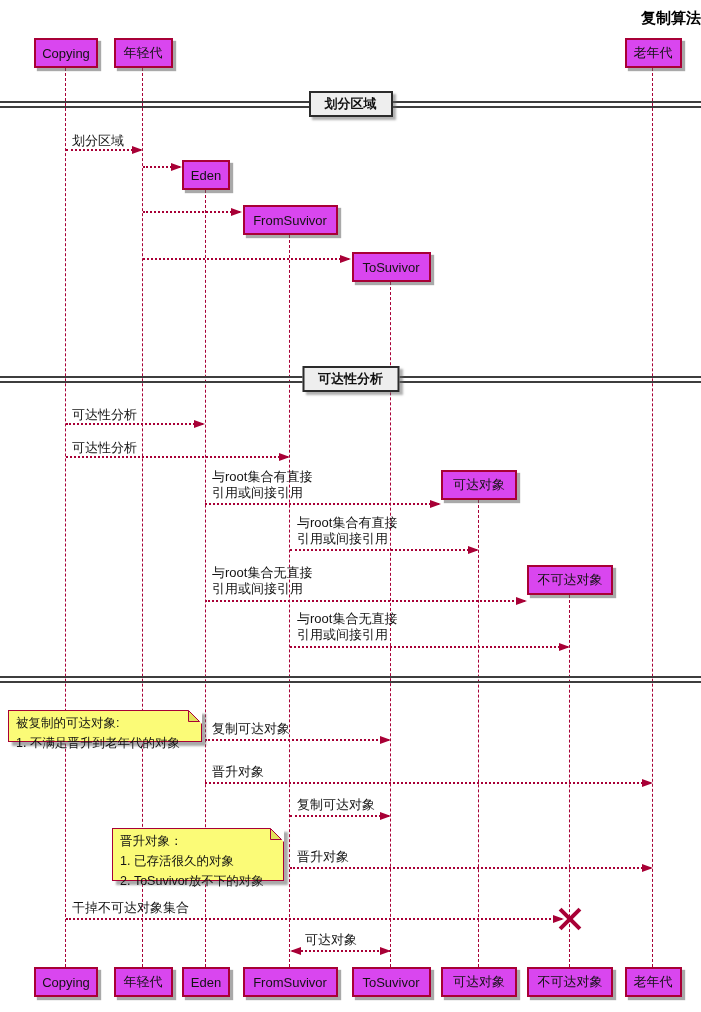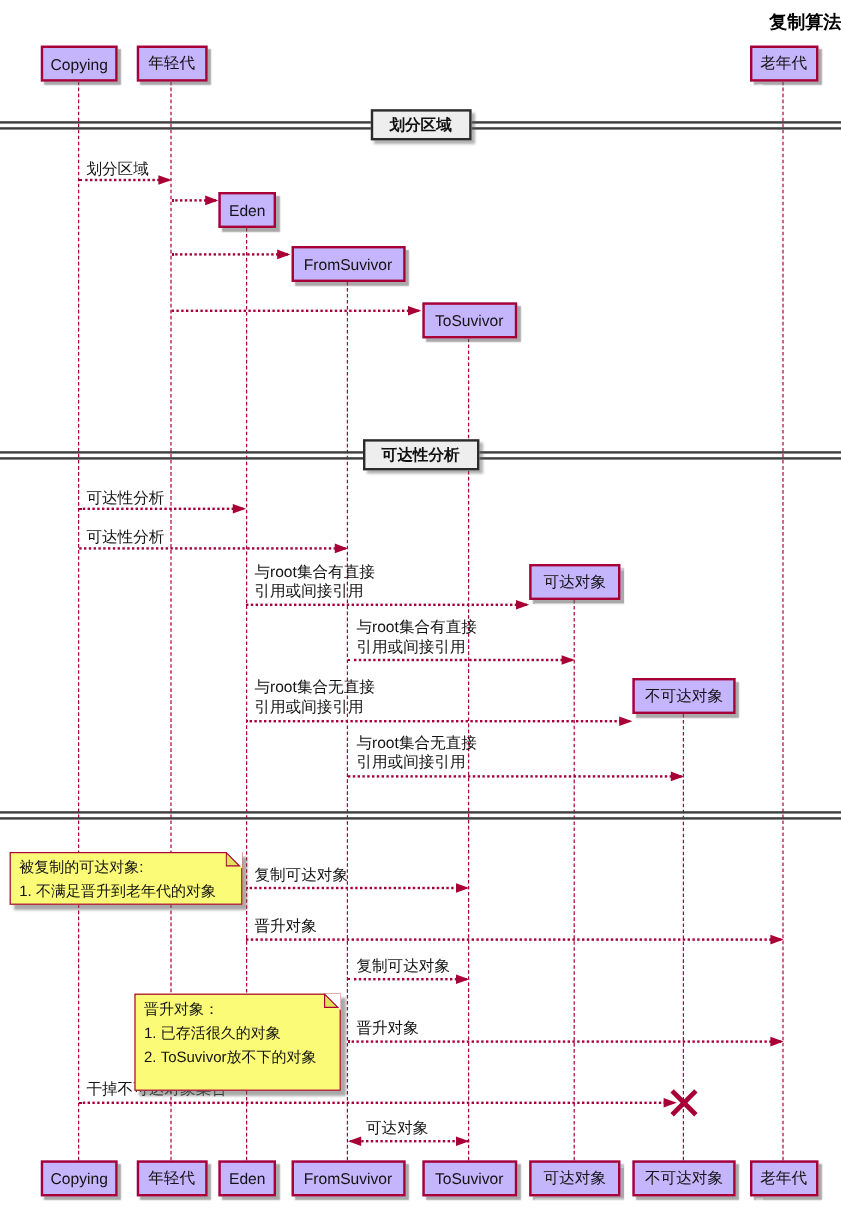--- a/index.html
+++ b/index.html
@@ -3,21 +3,21 @@
 <meta charset="utf-8">
 <style>
   html,body{margin:0;padding:0;background:#ffffff;}
   #stage{
     position:relative;width:701px;height:1012px;background:#ffffff;overflow:hidden;
     font-family:"Liberation Sans","DejaVu Sans",sans-serif;color:#111;
   }
   .title{position:absolute;top:9px;left:0;width:100%;text-align:right;
          font-size:15px;font-weight:bold;color:#000;}
   .lifeline{position:absolute;width:0;border-left:1px dashed #A80036;z-index:1;}
-  .pbox{position:absolute;height:30px;background:#c4b5fd;border:2px solid #A80036;
+  .pbox{position:absolute;height:30px;background:#d946ef;border:2px solid #A80036;
         box-shadow:3px 3px 1px rgba(99,99,99,.55);box-sizing:border-box;z-index:4;
         display:flex;align-items:center;justify-content:center;
         font-size:13px;color:#131313;white-space:pre;}
   .divline{position:absolute;left:0;width:701px;height:3px;z-index:2;
            border-top:2px solid #3e3e3e;border-bottom:2px solid #3e3e3e;}
   .divbox{position:absolute;left:50%;transform:translateX(-50%);height:26px;z-index:4;
           background:#EEEEEE;border:2px solid #2b2b2b;box-shadow:3px 3px 2px rgba(99,99,99,.5);
           box-sizing:border-box;padding:0 14px;font-size:13px;font-weight:bold;
           display:flex;align-items:center;white-space:pre;}
   .msgline{position:absolute;height:0;border-top:2px dotted #A80036;z-index:3;}
@@ -115,26 +115,26 @@
     <div class="msgline" style="left: 290px; top: 867px; width: 361px;"></div>
     <div class="arrR" style="left: 642px; top: 864px;"></div>
     <div class="msglabel" style="left: 297px; top: 849px;">晋升对象</div>
     <div class="msgline" style="left: 66px; top: 918px; width: 496px;"></div>
     <div class="arrR" style="left: 553px; top: 915px;"></div>
     <div class="msglabel" style="left: 72px; top: 900px;">干掉不可达对象集合</div>
     <div class="msgline" style="left: 292px; top: 950px; width: 99px;"></div>
     <div class="arrR" style="left: 380px; top: 947px;"></div>
     <div class="arrL" style="left: 290px; top: 947px;"></div>
     <div class="msglabel" style="left: 305px; top: 932px;">可达对象</div>
-    <div class="note" style="left: 8px; top: 710px; width: 194px; height: 44px;">被复制的可达对象:
+    <div class="note" style="left: 8px; top: 710px; width: 194px; height: 32px;">被复制的可达对象:
 1. 不满足晋升到老年代的对象<div class="fold"><svg width="14" height="14">
           <path d="M14 0 L14 14 L0 0 Z" fill="#ffffff"></path>
           <path d="M0.5 0.5 L11.5 11.5 L0.5 11.5 Z" fill="#e2e25a" stroke="#A80036" stroke-width="1"></path>
         </svg></div></div>
-    <div class="note" style="left: 112px; top: 828px; width: 172px; height: 81px;">晋升对象：
+    <div class="note" style="left: 112px; top: 828px; width: 172px; height: 53px;">晋升对象：
 1. 已存活很久的对象
 2. ToSuvivor放不下的对象<div class="fold"><svg width="14" height="14">
           <path d="M14 0 L14 14 L0 0 Z" fill="#ffffff"></path>
           <path d="M0.5 0.5 L11.5 11.5 L0.5 11.5 Z" fill="#e2e25a" stroke="#A80036" stroke-width="1"></path>
         </svg></div></div>
     <div class="xmark" style="left: 558px; top: 907px;">
       <i class="a"></i>
       <i class="b"></i>
     </div>
   </div>

